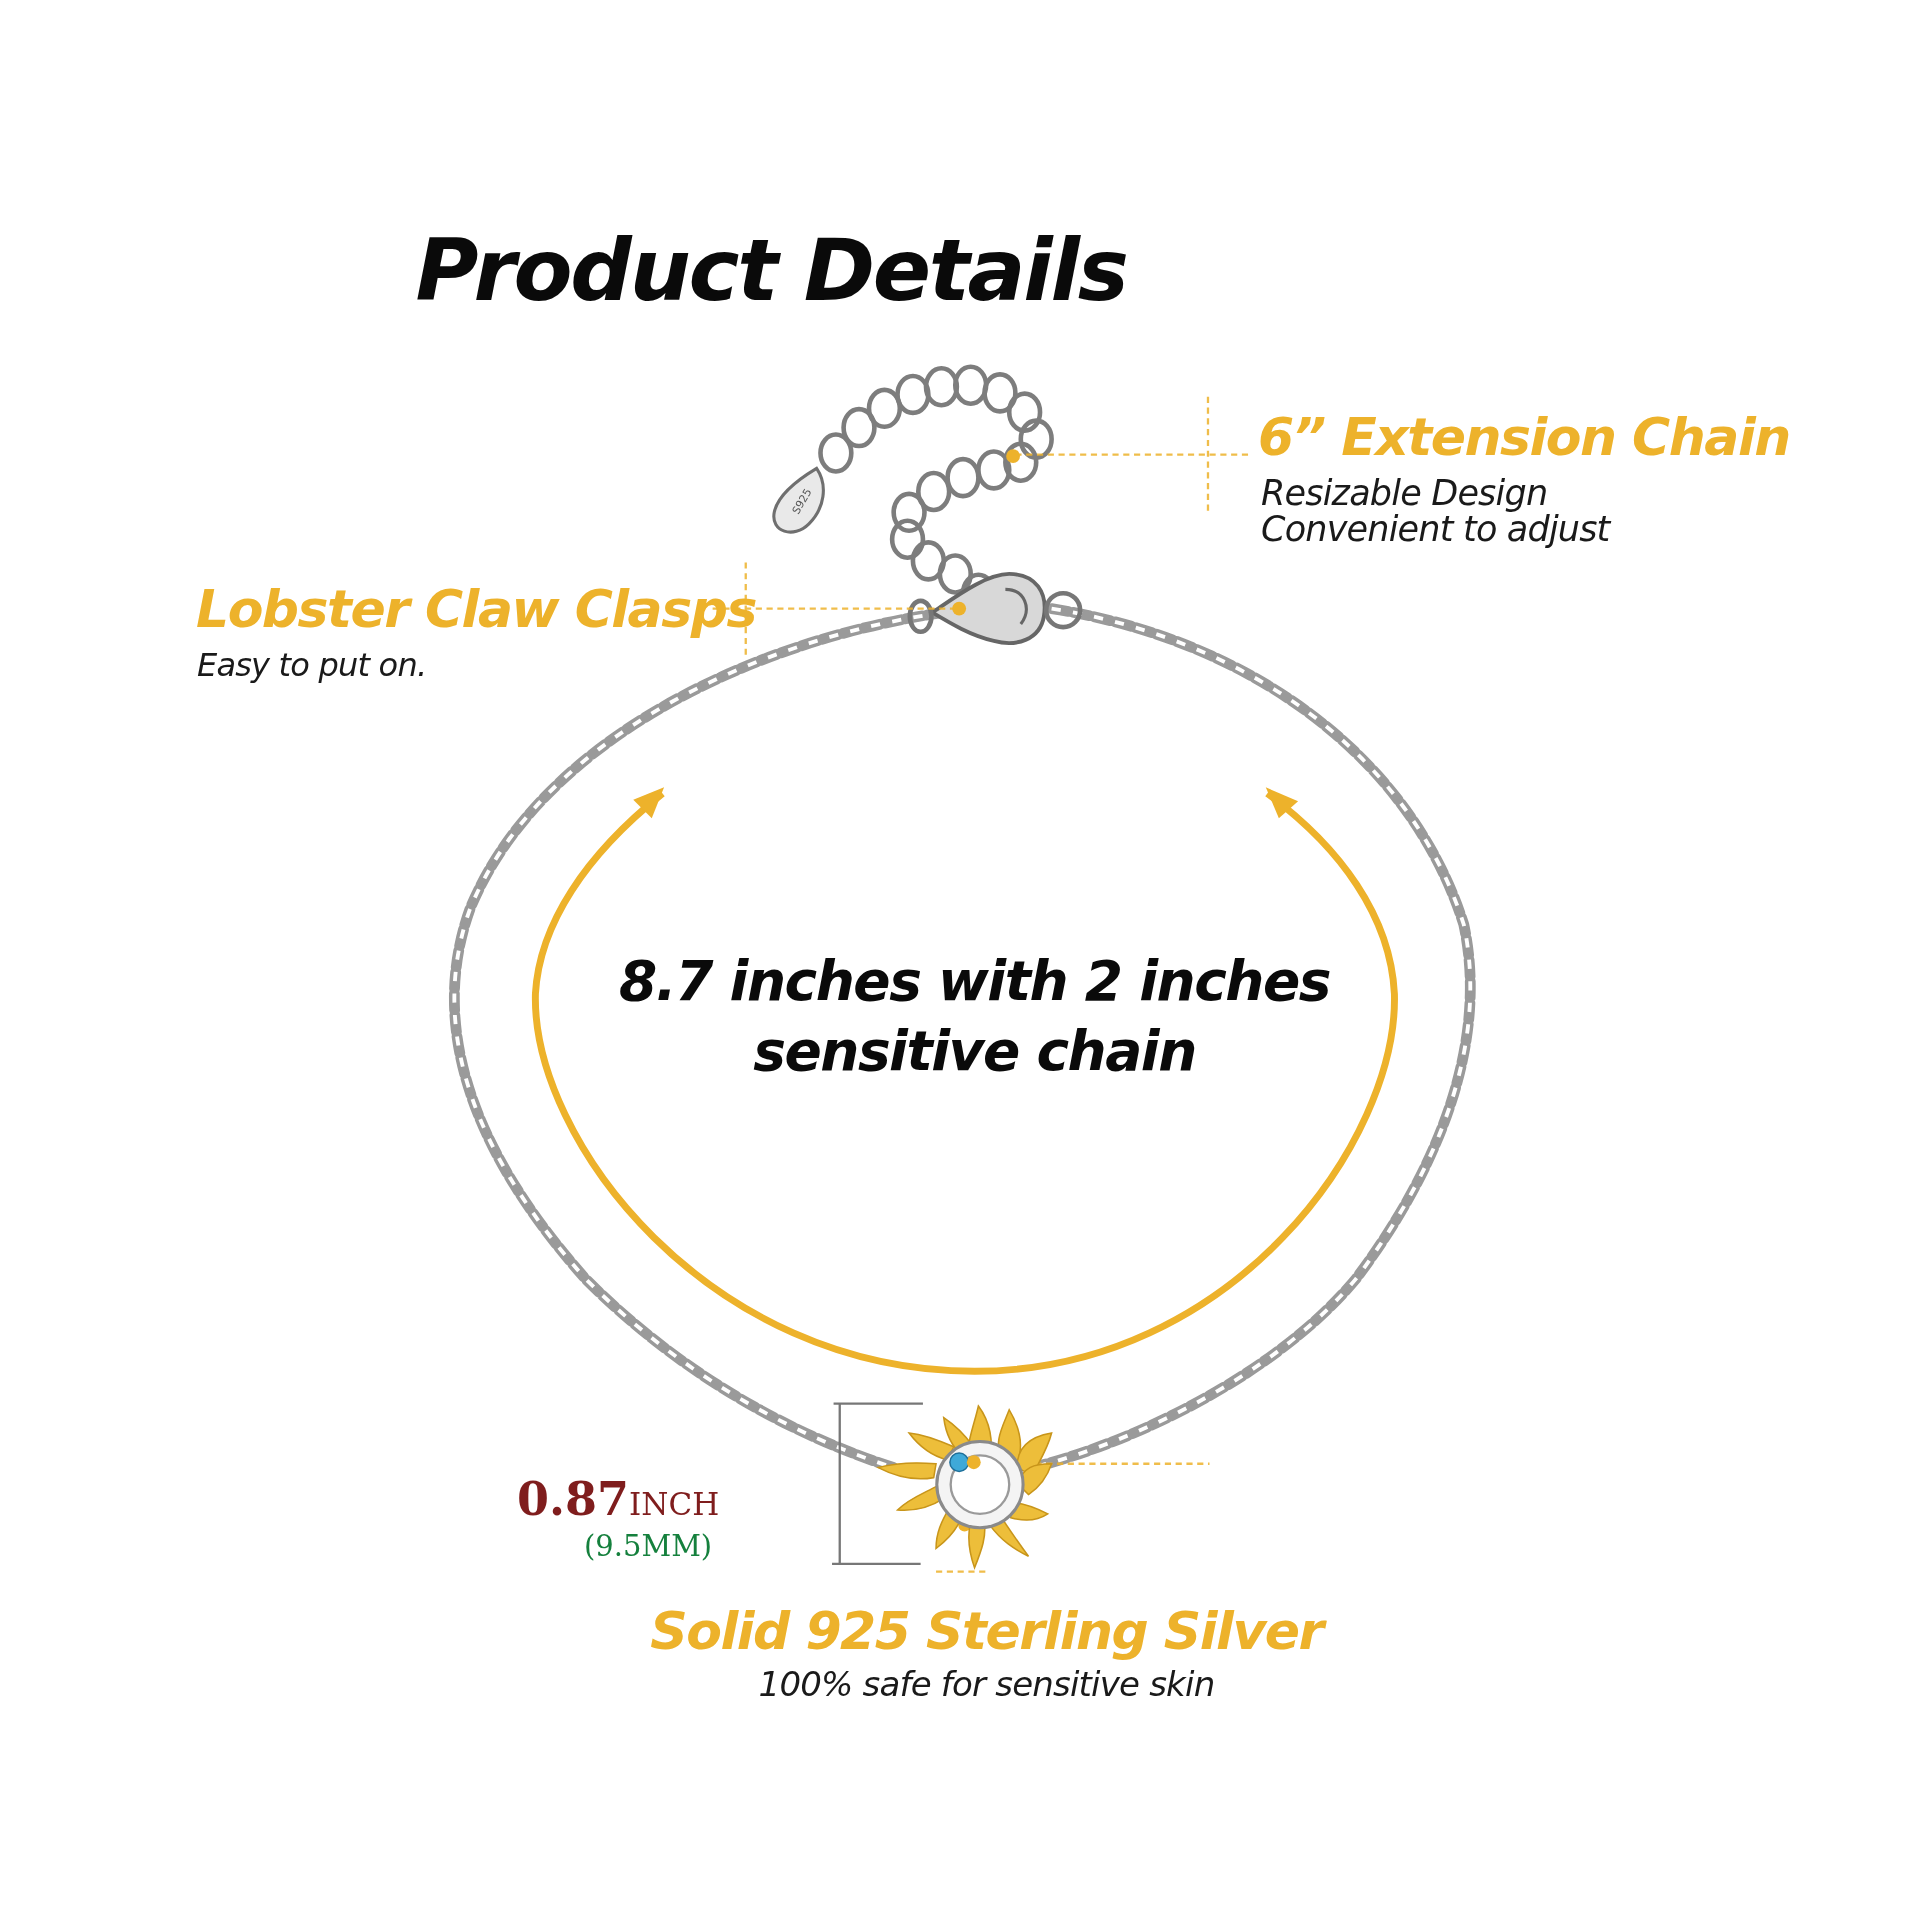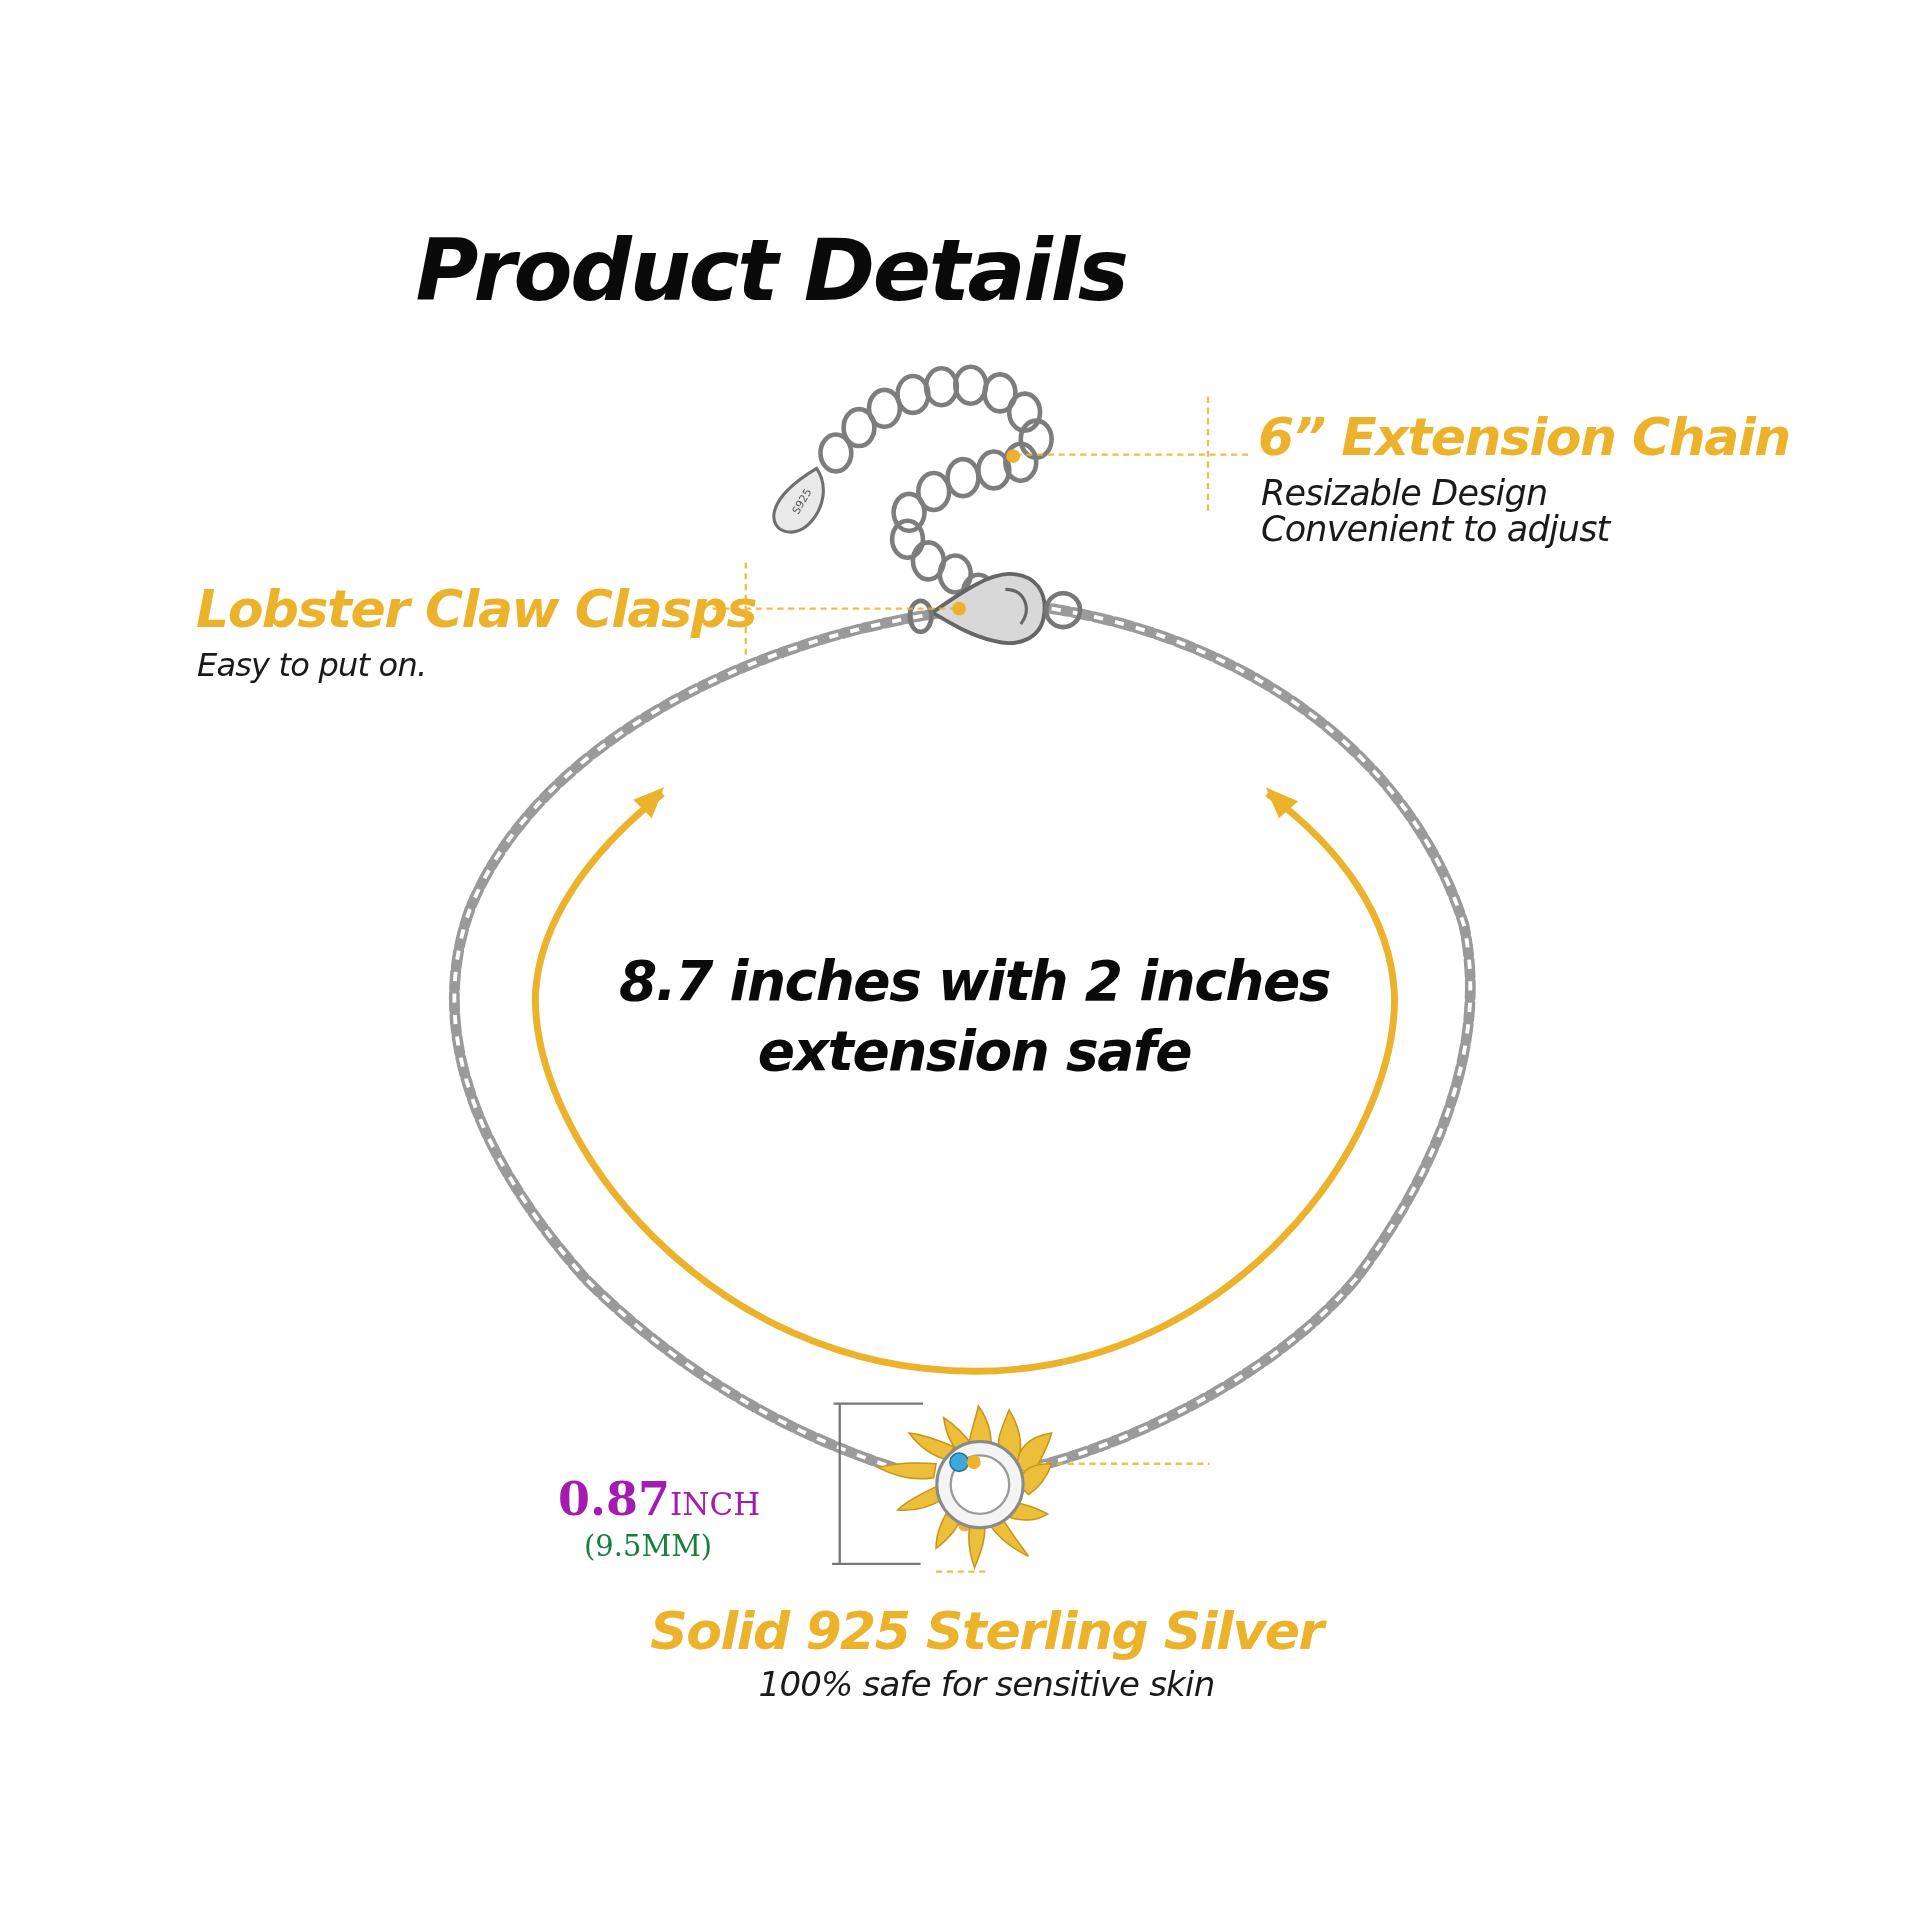--- a/index.html
+++ b/index.html
@@ -14,21 +14,21 @@
   .ext-sub2 { left: 1261px; top: 509px; font-size: 35px; font-weight: normal; letter-spacing: -0.8px; }
   .lob-title { left: 196px; top: 579px; font-size: 52px; }
   .lob-sub { left: 197px; top: 646px; font-size: 32px; font-weight: normal; }
   .center-block { left: 539px; width: 871px; text-align: center; font-size: 55px; font-weight: bold; color: #0a0a0a; letter-spacing: -1.5px; }
   .c1 { top: 949px; }
   .c2 { top: 1019px; }
   .c3 { top: 1086px; }
   .cz { left: 1214px; top: 1439px; font-size: 43px; font-weight: bold; color: #1a1a1a; letter-spacing: -0.8px; }
   .silver-title { left: 0; width: 1973px; text-align: center; top: 1601px; font-size: 52px; }
   .silver-sub { left: 0; width: 1973px; text-align: center; top: 1664px; font-size: 34px; font-weight: normal; letter-spacing: -0.8px; }
-  .dim-main { position: absolute; left: 558px; top: 1472px; font-family: "DejaVu Serif", serif; font-weight: bold; font-size: 46px; color: #a21caf; white-space: nowrap; text-align: right; }
+  .dim-main { position: absolute; left: 517px; top: 1472px; font-family: "DejaVu Serif", serif; font-weight: bold; font-size: 46px; color: #7f1d1d; white-space: nowrap; text-align: right; }
   .dim-unit { font-family: "DejaVu Serif", serif; font-weight: normal; font-size: 31px; }
   .dim-mm { position: absolute; left: 584px; top: 1529px; font-family: "DejaVu Serif", serif; font-size: 29px; color: #15803d; white-space: nowrap; }
 </style>
 </head>
 <body>
 
 <div class="canvas">
 
   <svg class="canvas" width="1926" height="1926" viewBox="0 0 2500 2500">
     <defs>
@@ -130,21 +130,21 @@
   <div class="txt title">Product Details</div>
 
   <div class="txt accent ext-title">6” Extension Chain</div>
   <div class="txt dark ext-sub1">Resizable Design</div>
   <div class="txt dark ext-sub2">Convenient  to adjust</div>
 
   <div class="txt accent lob-title">Lobster Claw Clasps</div>
   <div class="txt dark lob-sub">Easy to put on.</div>
 
   <div class="txt center-block c1">8.7 inches with 2 inches</div>
-  <div class="txt center-block c2">extension safe</div>
+  <div class="txt center-block c2">sensitive chain</div>
 
   <div class="dim-main">
     <span>0.87</span><span class="dim-unit">INCH</span>
   </div>
   <div class="dim-mm">(9.5MM)</div>
 
 
   <div class="txt accent silver-title">Solid 925 Sterling Silver</div>
   <div class="txt dark silver-sub">100% safe for sensitive skin</div>
 </div>

